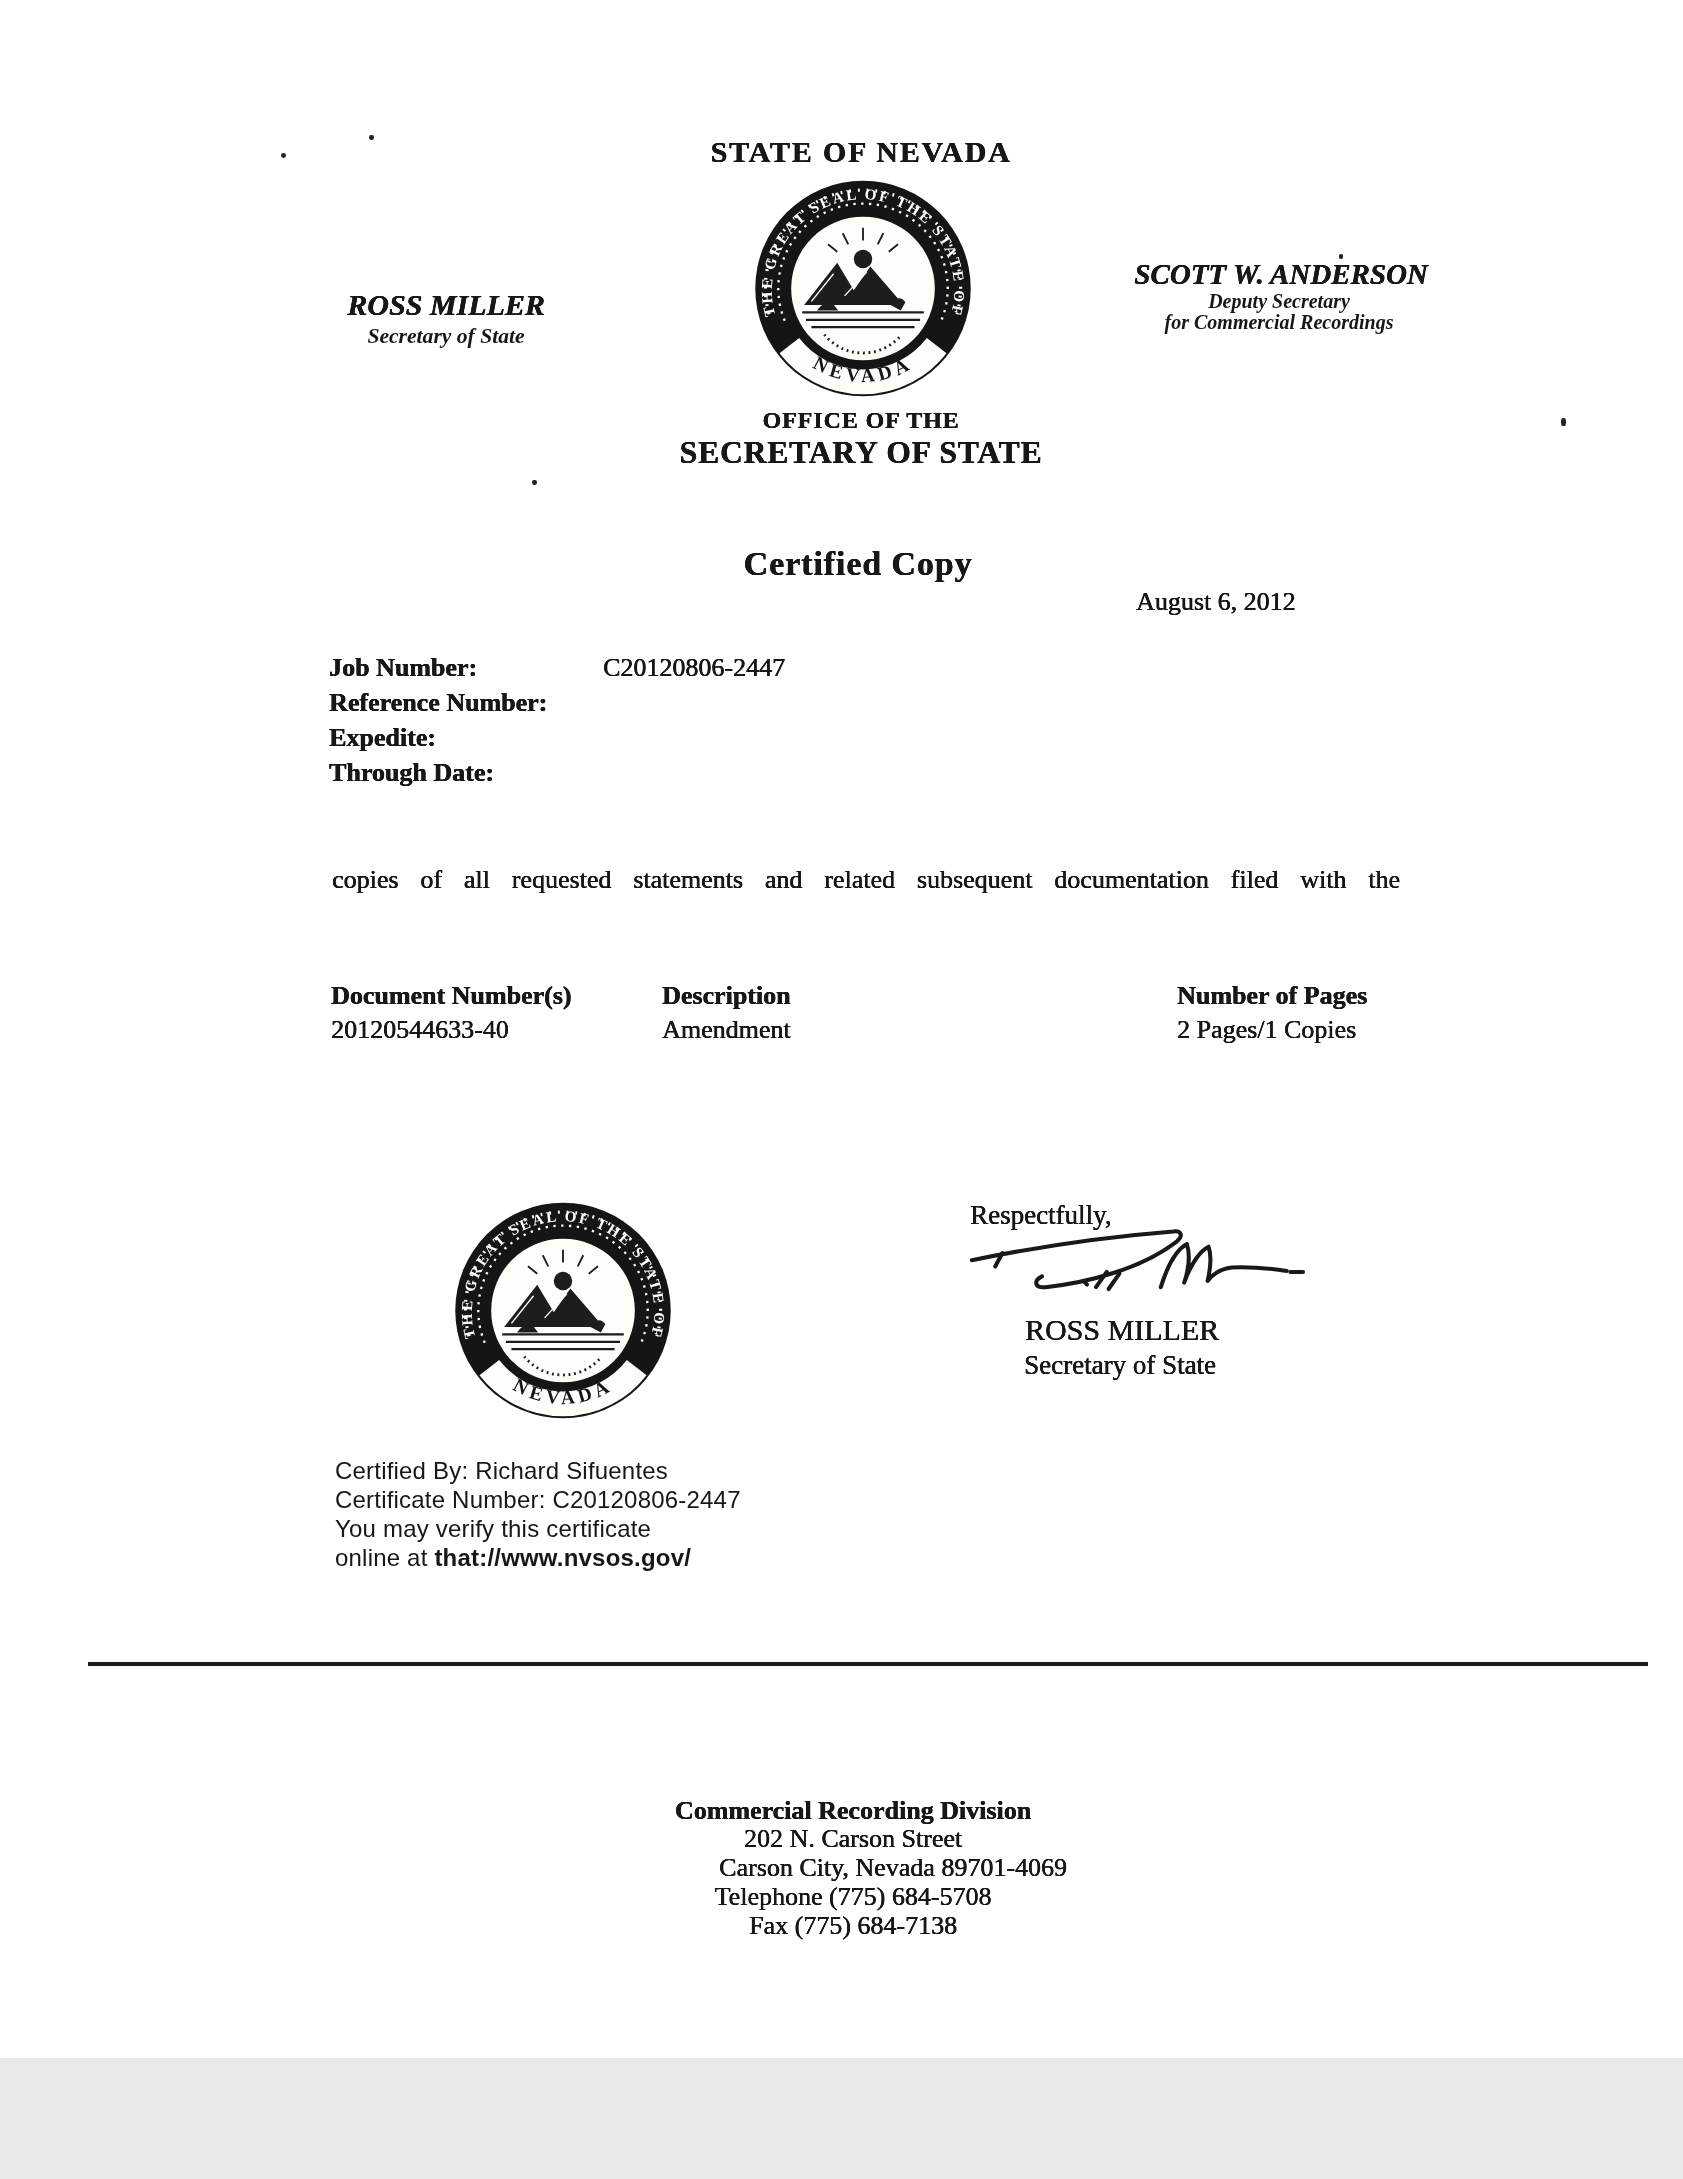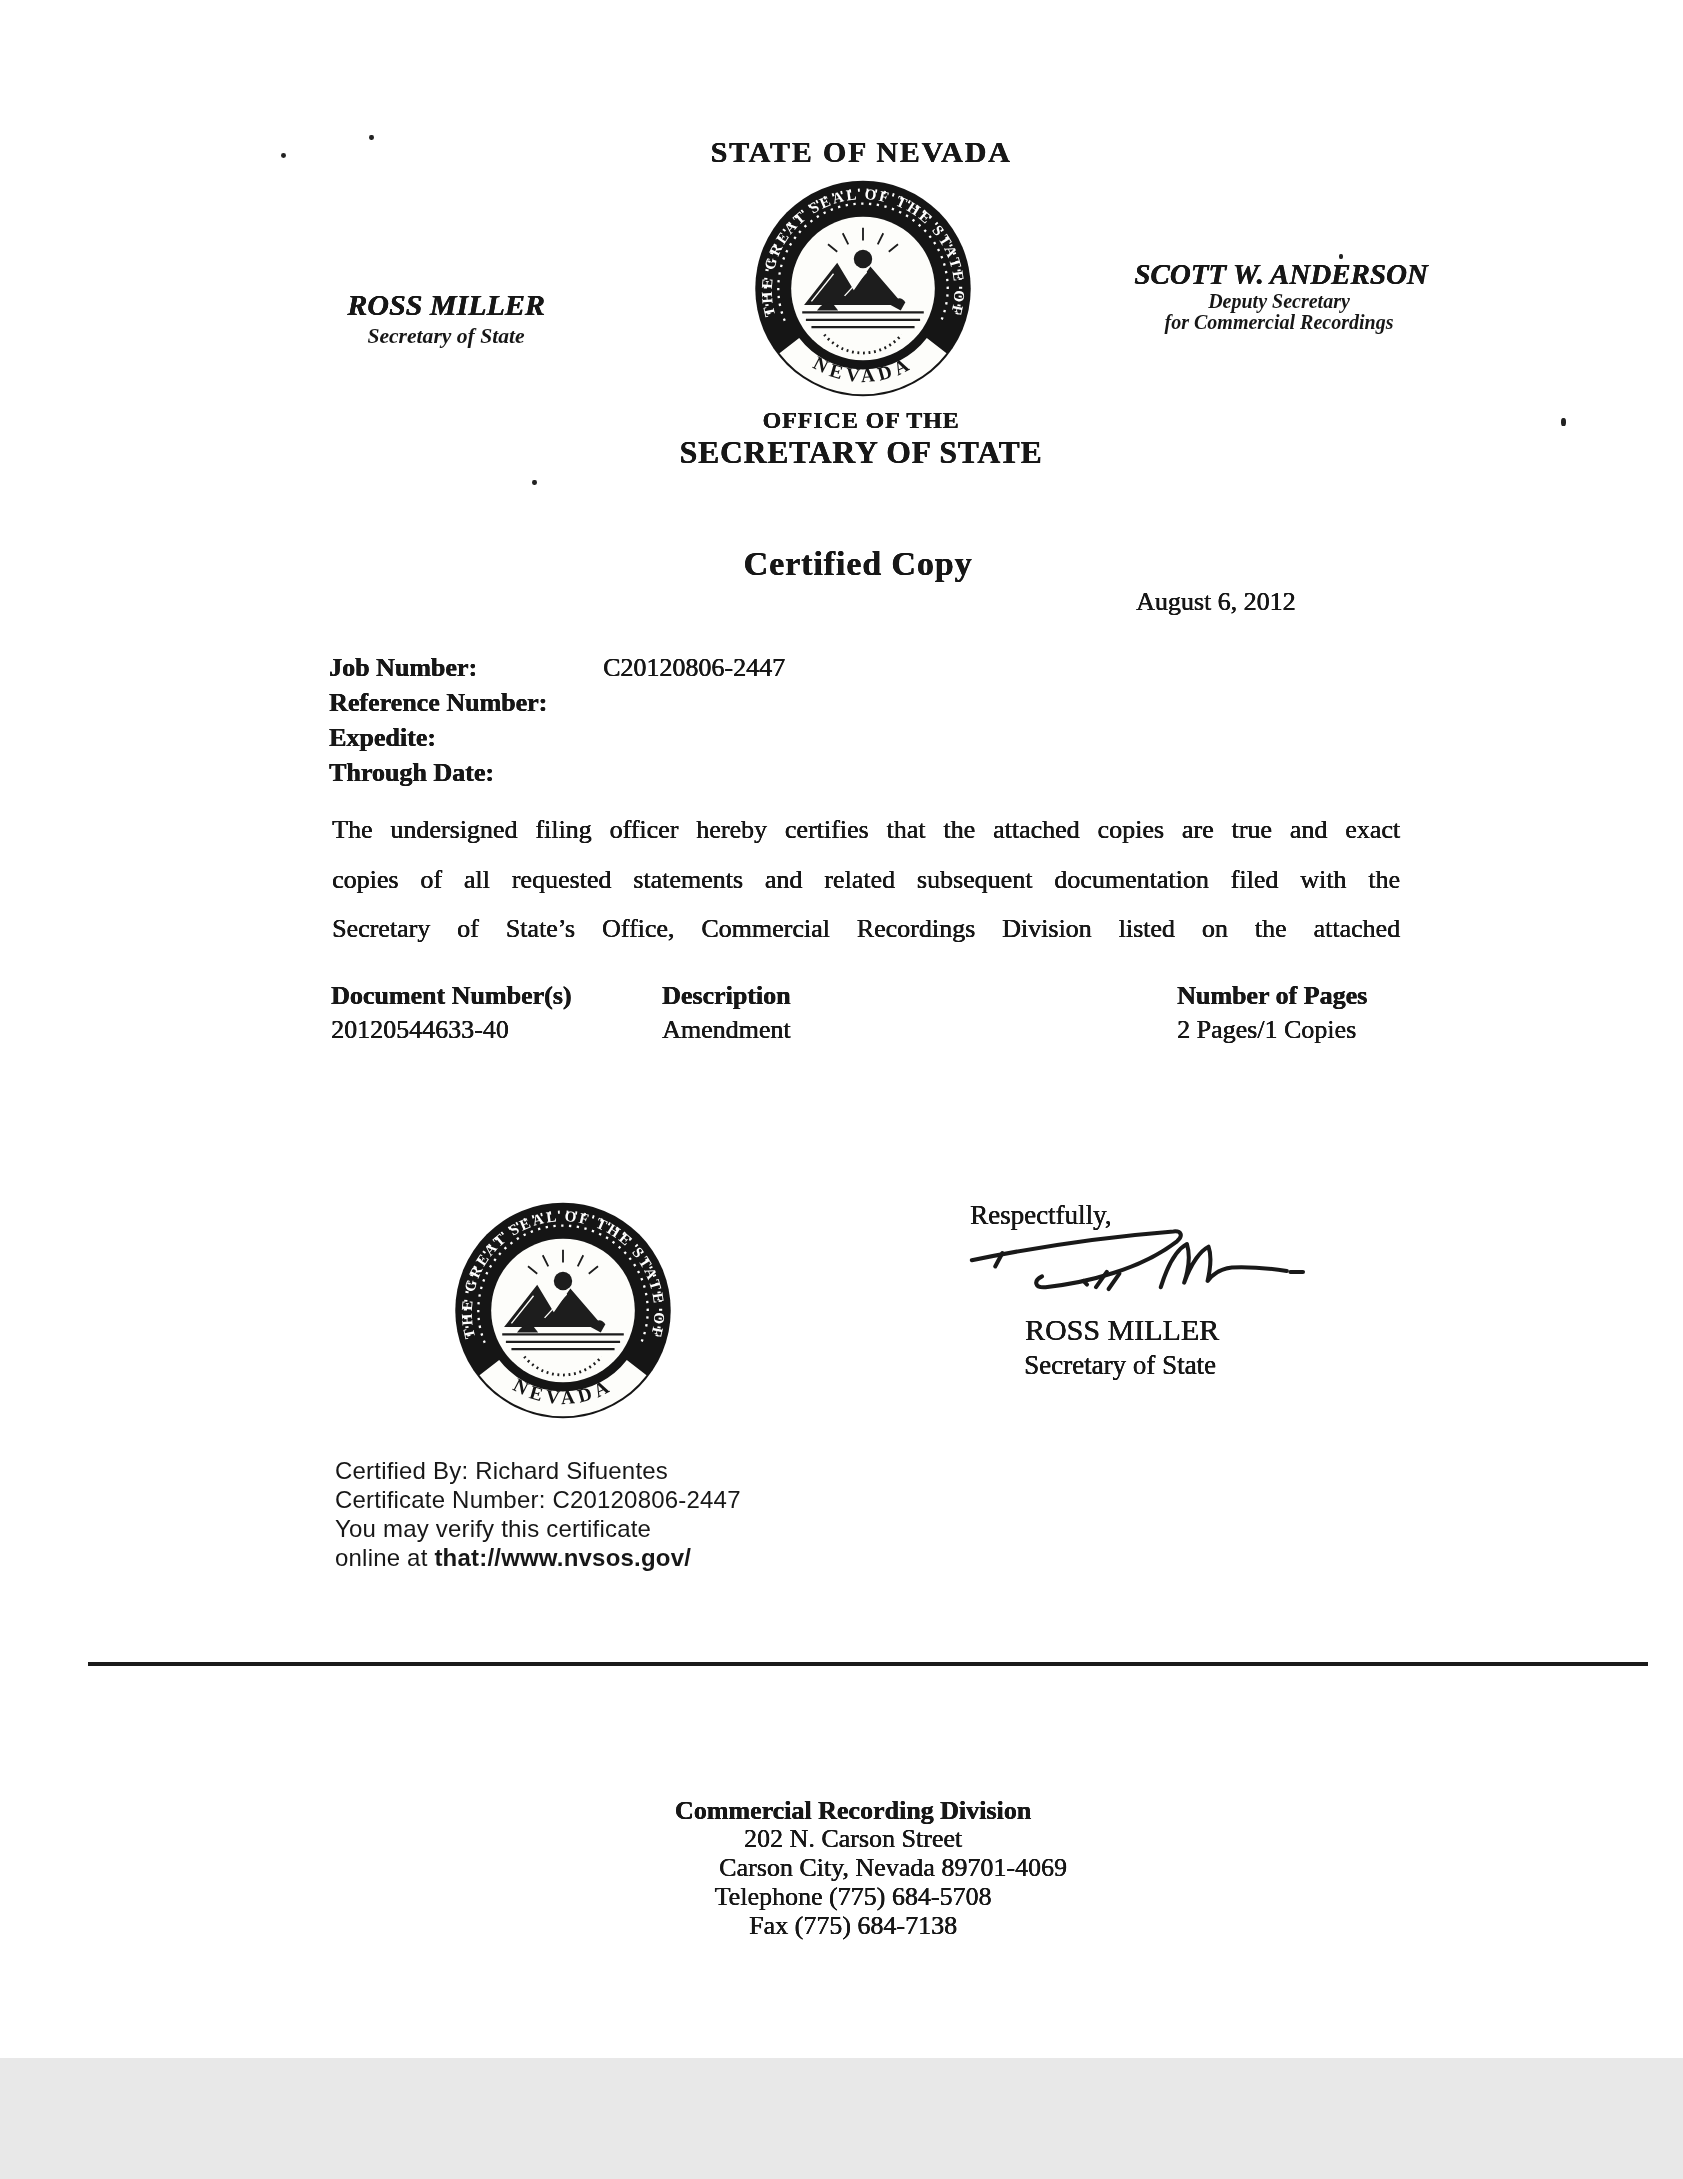--- a/index.html
+++ b/index.html
@@ -115,23 +115,21 @@
 
   <div class="abs field-label b heavy" style="left:329px;top:650px;">Job Number:</div>
   <div class="abs field-value heavy" style="left:603px;top:650px;">C20120806-2447</div>
   <div class="abs field-label b heavy" style="left:329px;top:685px;">Reference Number:</div>
   <div class="abs field-value heavy" style="left:603px;top:685px;"></div>
   <div class="abs field-label b heavy" style="left:329px;top:720px;">Expedite:</div>
   <div class="abs field-value heavy" style="left:603px;top:720px;"></div>
   <div class="abs field-label b heavy" style="left:329px;top:755px;">Through Date:</div>
   <div class="abs field-value heavy" style="left:603px;top:755px;"></div>
 
-  <div class="abs para-line heavy" style="left:332px;top:815px;">The undersigned filing officer hereby certifies that the attached copies are true and exact</div>
   <div class="abs para-line heavy" style="left:332px;top:865px;">copies of all requested statements and related subsequent documentation filed with the</div>
-  <div class="abs para-line heavy" style="left:332px;top:914px;">Secretary of State’s Office, Commercial Recordings Division listed on the attached</div>
 
   <div class="abs tbl-h b heavy" style="left:331px;top:981px;">Document Number(s)</div>
   <div class="abs tbl-h b heavy" style="left:662px;top:981px;">Description</div>
   <div class="abs tbl-h b heavy" style="left:1177px;top:981px;">Number of Pages</div>
   <div class="abs tbl-c heavy" style="left:331px;top:1015px;">20120544633-40</div>
   <div class="abs tbl-c heavy" style="left:662px;top:1015px;">Amendment</div>
   <div class="abs tbl-c heavy" style="left:1177px;top:1015px;">2 Pages/1 Copies</div>
 
   <svg class="abs seal-svg" style="left:446px;top:1200px;" width="234" height="221" viewBox="0 0 240 240">
     <circle cx="120" cy="120" r="117" fill="#151515"></circle>

